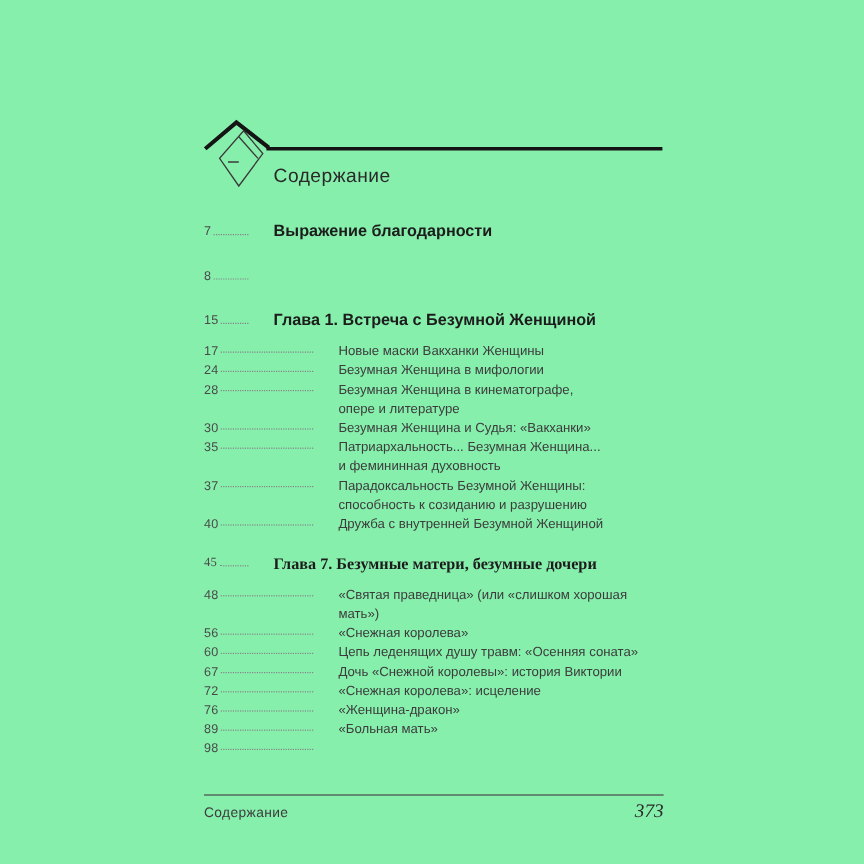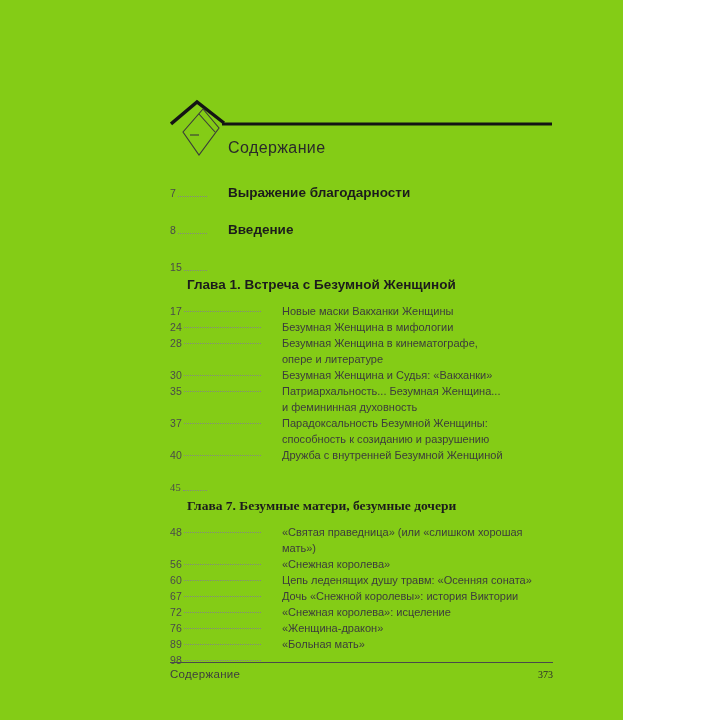--- a/index.html
+++ b/index.html
@@ -7,23 +7,23 @@
     padding: 0;
     width: 720px;
     height: 720px;
     background: #ffffff;
     font-family: "Liberation Sans", "DejaVu Sans", sans-serif;
     color: #2c2c2c;
     overflow: hidden;
   }
   .page {
     position: relative;
-    width: 623px;
+    width: 720px;
     height: 720px;
-    background: #84cc16;
+    background: #86efac;
   }
 
   
   .header-art {
     position: absolute;
     left: 170px;
     top: 95px;
     width: 384px;
     height: 80px;
   }
@@ -83,21 +83,21 @@
     line-height: 18px;
     font-weight: bold;
     color: #1c1c1c;
   }
   .row.heading .lead,
   .row.chapter .lead { width: 41px; line-height: 18px; }
   .row.heading .num,
   .row.chapter .num { font-weight: normal; }
 
   .row.heading { margin-bottom: 19px; }
-  .row.chapter { margin-bottom: 9px; flex-direction: column; }
+  .row.chapter { margin-bottom: 9px; }
   .row.item + .row.chapter { margin-top: 16px; font-family: Liberation Serif, serif; }
 
   
   .footer {
     position: absolute;
     left: 170px;
     top: 662px;
     width: 383px;
     border-top: 1px solid #4a4a4a;
     padding-top: 5px;
@@ -105,22 +105,23 @@
     justify-content: space-between;
     align-items: baseline;
   }
   .footer-left {
     font-size: 11.5px;
     color: #3e3e3e;
     letter-spacing: 0.3px;
   }
   .footer-page {
     font-family: "Liberation Serif", "DejaVu Serif", serif;
-    font-size: 10px;
+    font-size: 16px;
     color: #2a2a2a;
+    font-style: italic;
   }
 </style>
 </head>
 <body>
 
 <div class="page">
 
   <svg class="header-art" viewBox="0 0 384 80" xmlns="http://www.w3.org/2000/svg" aria-hidden="true">
     <path d="M 1,29 L 27,7 L 54,28" fill="none" stroke="#141414" stroke-width="3.4"></path>
     <line x1="52" y1="29" x2="382" y2="29" stroke="#141414" stroke-width="2.8"></line>
@@ -137,21 +138,20 @@
         <span class="num">7</span>
         <span class="dots"></span>
       </span>
       <span class="label">Выражение благодарности</span>
     </div>
       <div class="row heading">
       <span class="lead">
         <span class="num">8</span>
         <span class="dots"></span>
       </span>
-      <span class="label">Введение</span>
     </div>
       <div class="row chapter">
       <span class="lead">
         <span class="num">15</span>
         <span class="dots"></span>
       </span>
       <span class="label">Глава 1. Встреча с Безумной Женщиной</span>
     </div>
       <div class="row item">
       <span class="lead">

